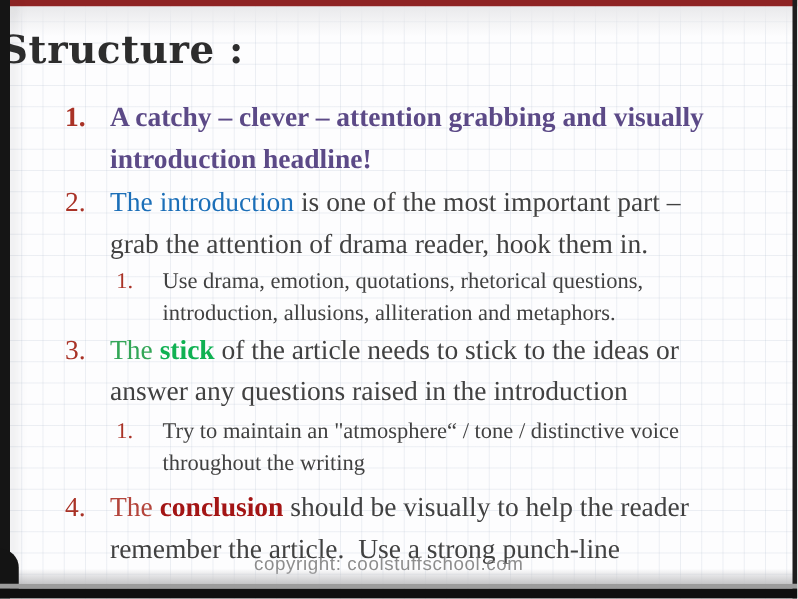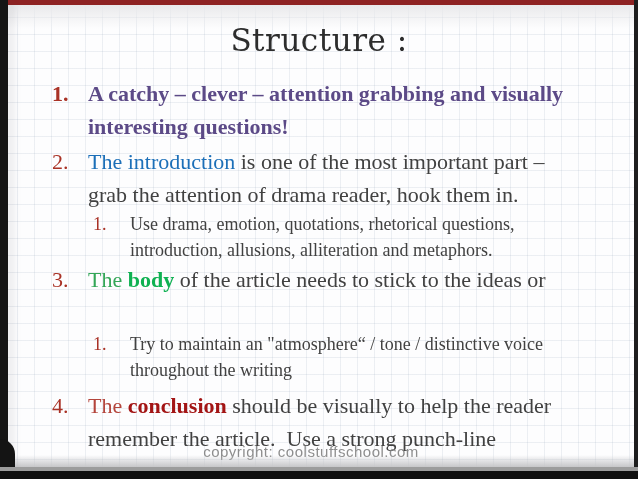--- a/index.html
+++ b/index.html
@@ -23,22 +23,22 @@
   .bottom-strip{position:absolute;bottom:0;left:0;right:0;height:8px;background:#0f0f0f;z-index:6;}
   .bottom-gray-line{position:absolute;bottom:8px;left:0;right:0;height:4px;background:#9c9c9c;z-index:6;}
   .bottom-fade{position:absolute;bottom:12px;left:0;right:0;height:12px;z-index:3;
                background:linear-gradient(rgba(255,255,255,0),#c6c6c8);}
   .top-fade{position:absolute;top:5px;left:0;right:0;height:24px;z-index:1;
             background:linear-gradient(#e9e9eb,rgba(255,255,255,0));}
   .corner-curl{position:absolute;left:0;bottom:8px;width:15px;height:32px;background:#141414;
                border-top-right-radius:15px;z-index:5;}
 
   
-  .title{position:absolute;top:22px;left:0;right:0;text-align:center;z-index:2;
-         font-family:"DejaVu Serif", serif;font-weight:400;font-size:31px;color:#2d2d2d;
+  .title{position:absolute;top:22px;left:0;right:0;z-index:2;
+         font-family:"DejaVu Serif", serif;font-weight:700;font-size:31px;color:#2d2d2d;
          letter-spacing:0.5px;}
   .item{position:absolute;left:88px;width:540px;z-index:2;
         font-size:22px;line-height:33px;color:#414141;}
   .item .num{position:absolute;left:-36px;top:0;color:#a93226;}
   .sub{position:absolute;left:130px;width:500px;z-index:2;
        font-size:18px;line-height:26px;color:#414141;}
   .sub .num{position:absolute;left:-37px;top:0;color:#a93226;}
   .bold{font-weight:700;}
   .purple{color:#5c4a87;font-weight:700;}
   .blue{color:#1c6fb8;}
@@ -56,38 +56,39 @@
 
 <div id="slide">
 
   <div class="top-fade"></div>
 
   <div class="title">Structure :</div>
 
   <div class="item" style="top:77px;">
     <span class="num bold">1.</span>
     <div class="purple">A catchy – clever – attention grabbing and visually</div>
-    <div class="purple">interesting questions!</div>
+    <div class="purple">introduction headline!</div>
   </div>
 
   <div class="item" style="top:145px;">
     <span class="num">2.</span>
     <div><span class="blue">The </span><span class="blue-b">introduction</span><span> is one of the most important part –</span></div>
     <div>grab the attention of drama reader, hook them in.</div>
   </div>
 
   <div class="sub" style="top:211px;">
     <span class="num">1.</span>
     <div>Use drama, emotion, quotations, rhetorical questions,</div>
     <div>introduction, allusions, alliteration and metaphors.</div>
   </div>
 
   <div class="item" style="top:263px;">
     <span class="num">3.</span>
-    <div><span class="green">The </span><span class="green-b">body</span><span> of the article needs to stick to the ideas or</span></div>
+    <div><span class="green">The </span><span class="green-b">stick</span><span> of the article needs to stick to the ideas or</span></div>
+    <div>answer any questions raised in the introduction</div>
   </div>
 
   <div class="sub" style="top:331px;">
     <span class="num">1.</span>
     <div>Try to maintain an "atmosphere“ / tone / distinctive voice</div>
     <div>throughout the writing</div>
   </div>
 
   <div class="item" style="top:389px;">
     <span class="num">4.</span>

